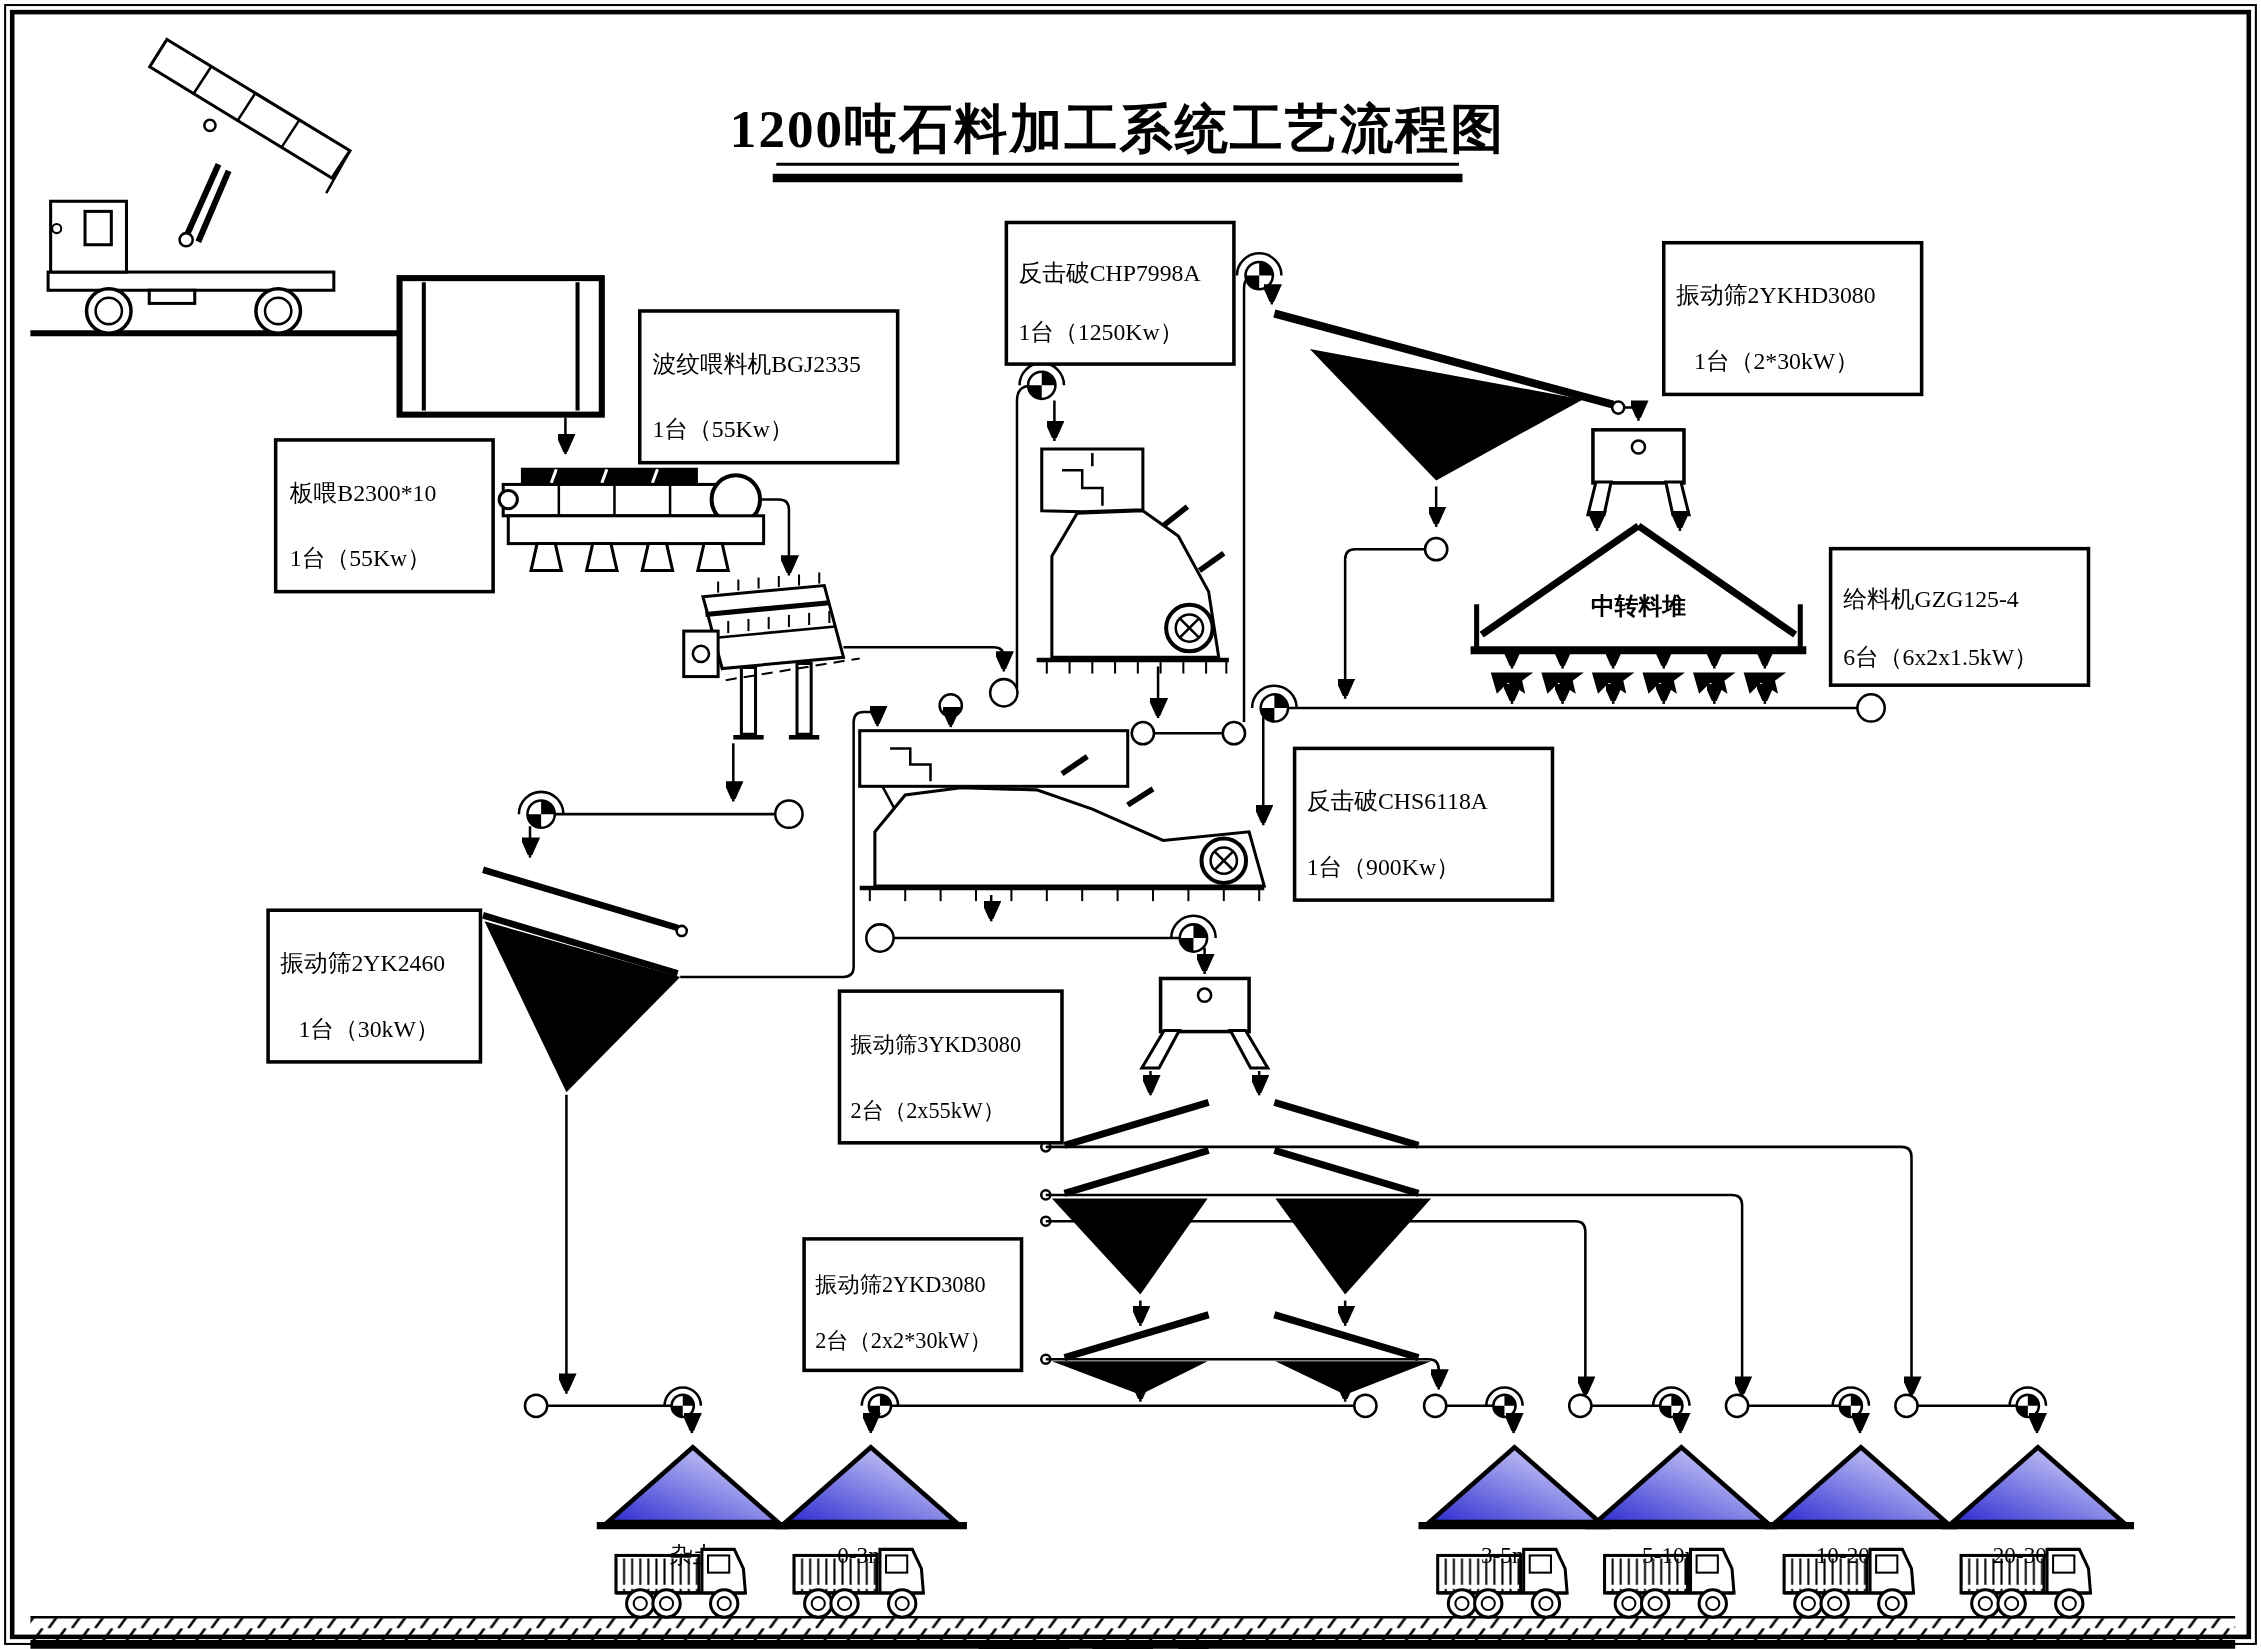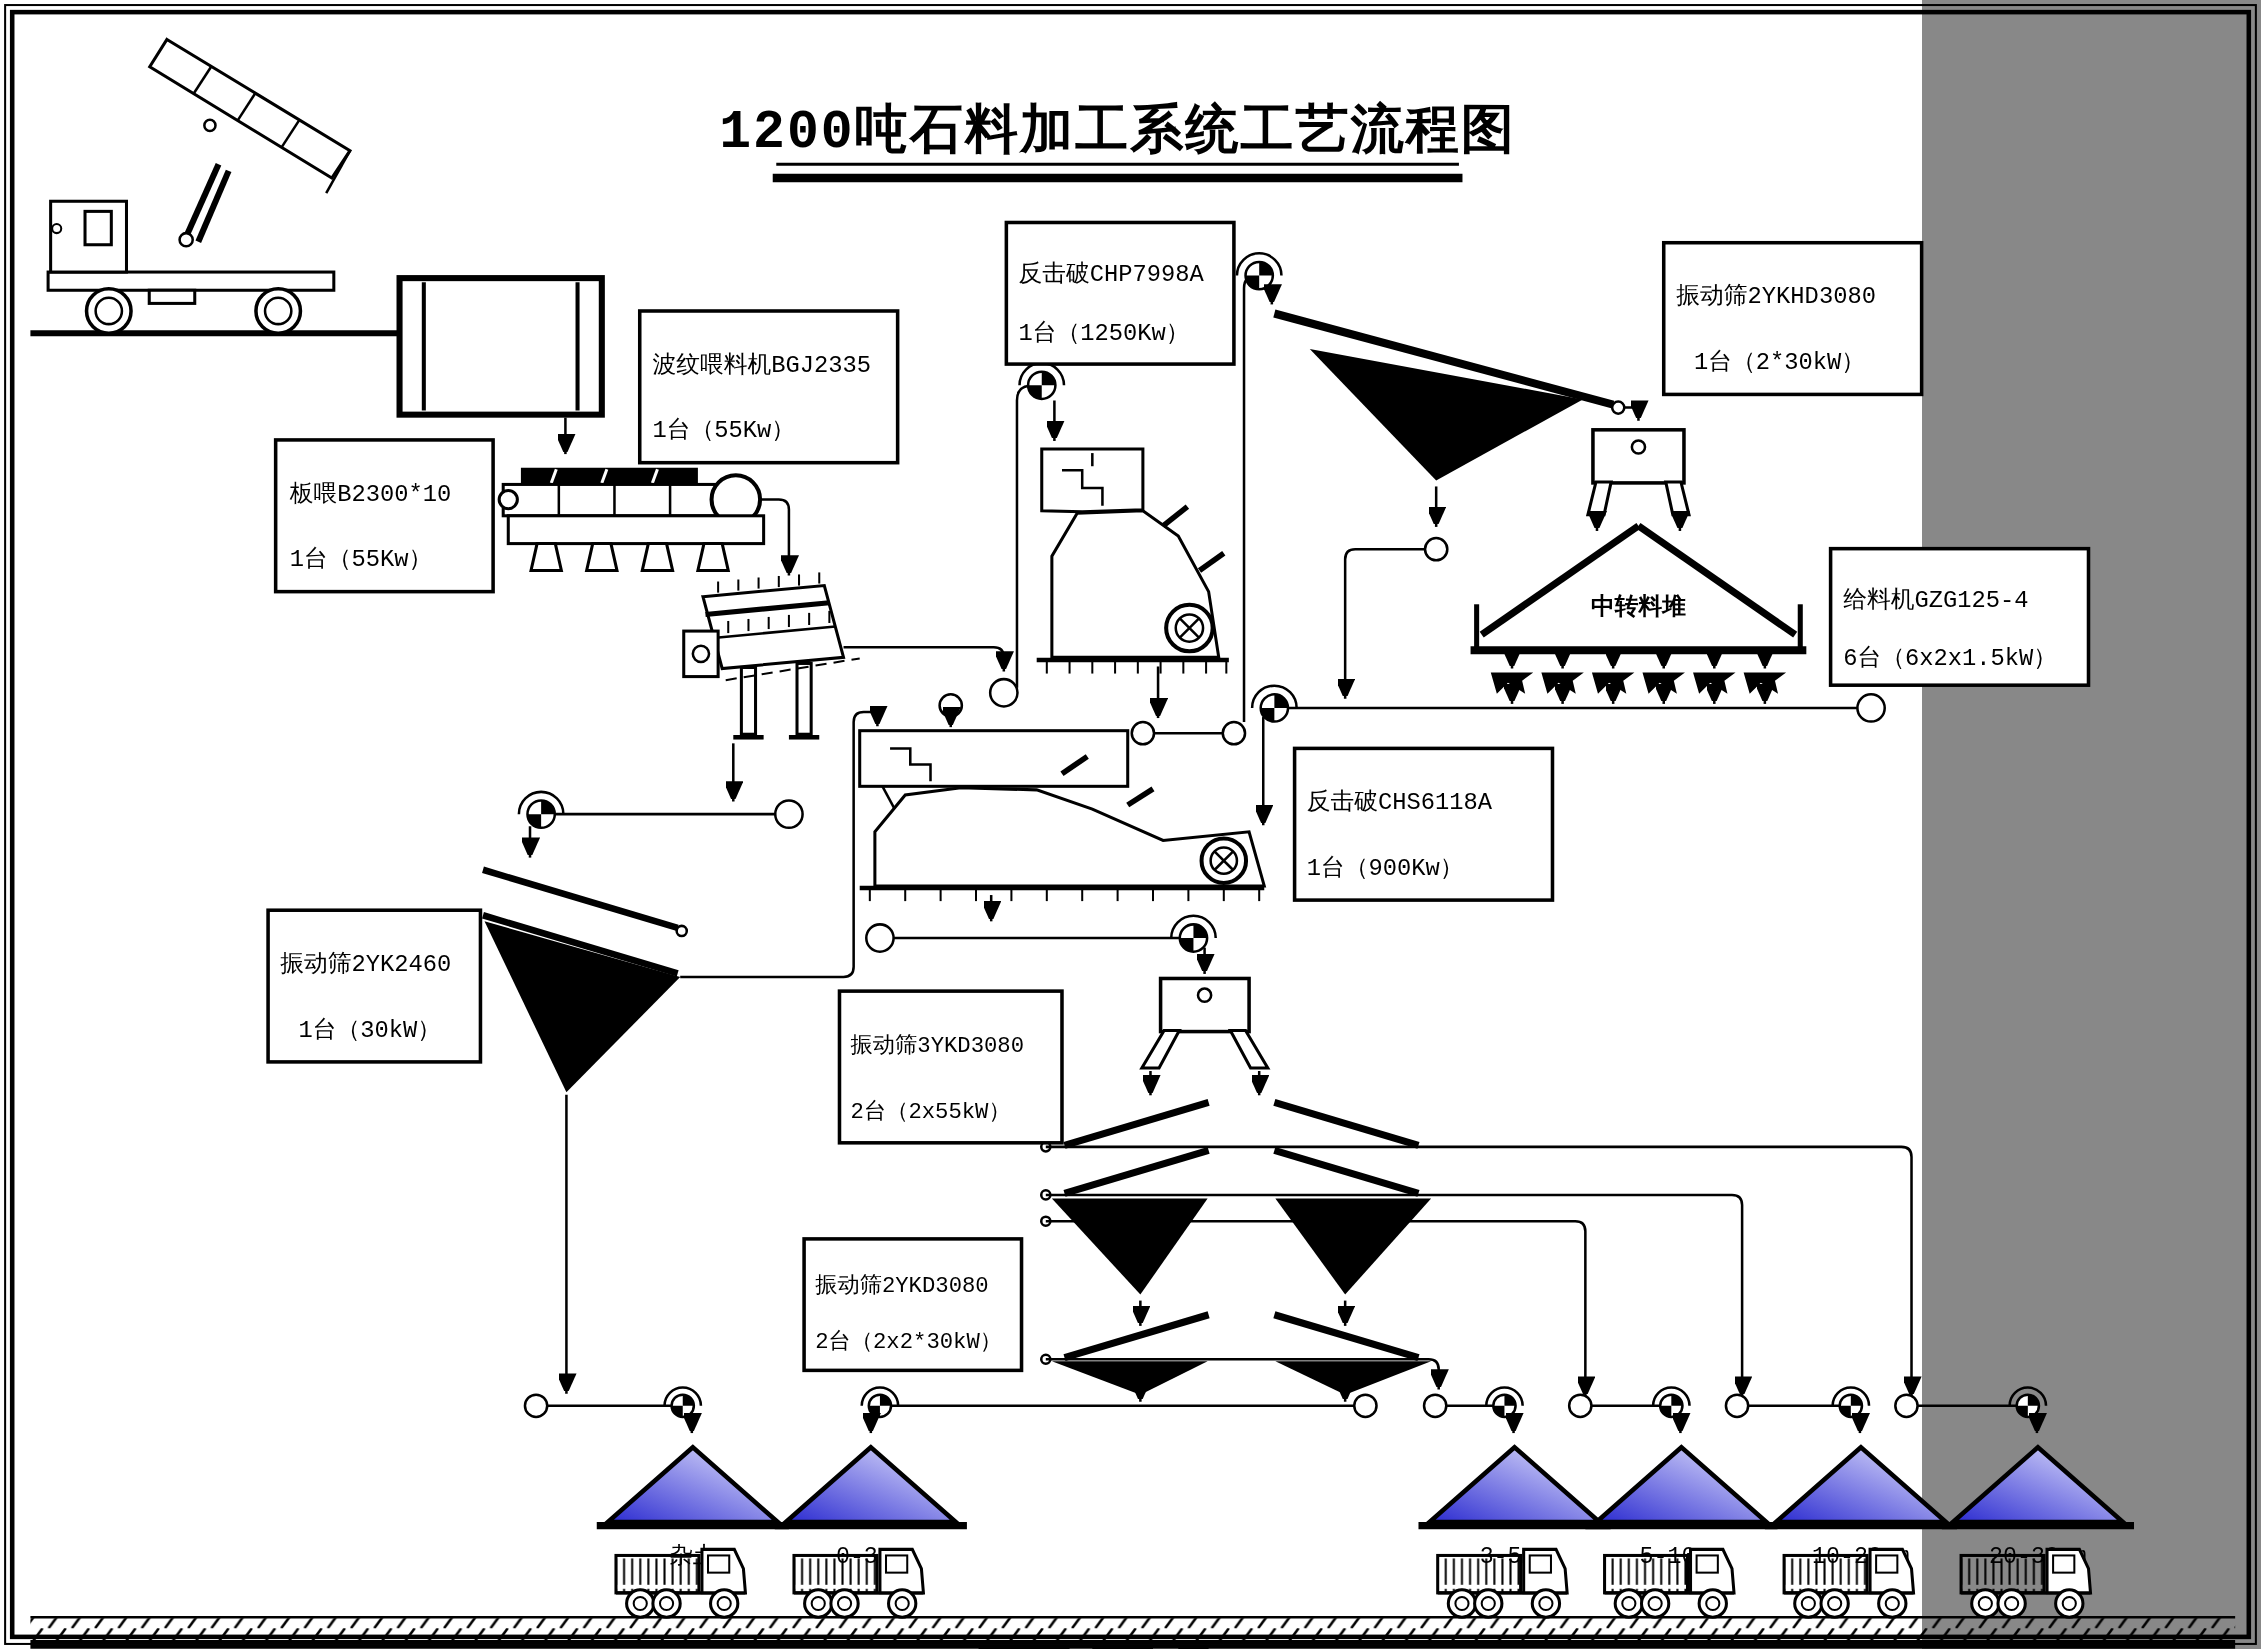--- a/index.html
+++ b/index.html
@@ -1,16 +1,16 @@
 <!DOCTYPE html>
 <html style="font-size:8px"><head>
 <meta charset="utf-8">
 <style>
   html,body{margin:0;padding:0;background:#888;}
-  #stage{position:relative;width:1922px;height:1649px;background:#fff;font-family:Liberation Mono, monospace;}
+  #stage{position:relative;width:2261px;height:1649px;background:#fff;font-family:Liberation Serif, serif;}
   svg{position:absolute;left:0;top:0;}
   text{fill:#000;}
   .lbl{font-size:47px;}
   .lbl2{font-size:44px;}
   .ttl{font-size:105px;font-weight:bold;letter-spacing:4px;}
   .pileLbl{font-size:46px;}
   .tri{fill:#000;stroke:none;}
   .ln{stroke:#000;fill:none;stroke-width:5;}
   .box{fill:#fff;stroke:#000;stroke-width:7;}
   .mach{fill:#fff;stroke:#000;stroke-width:6;}

